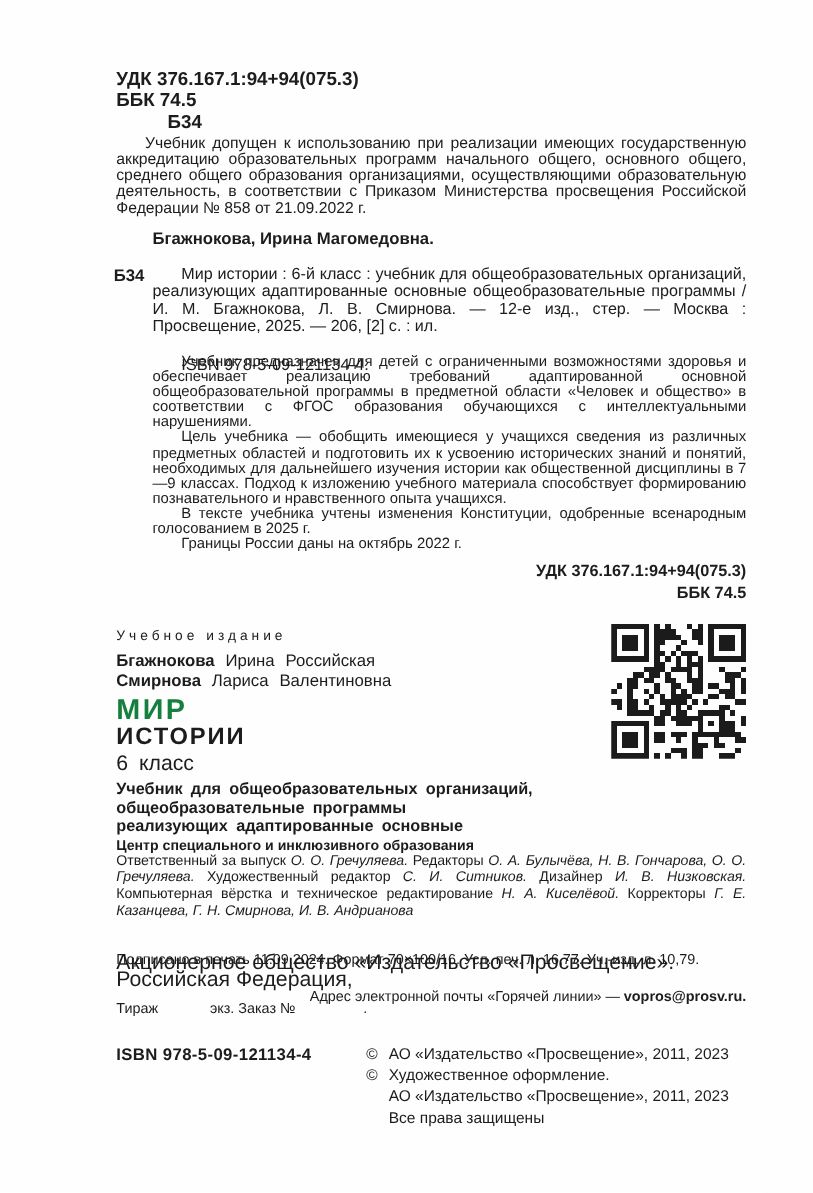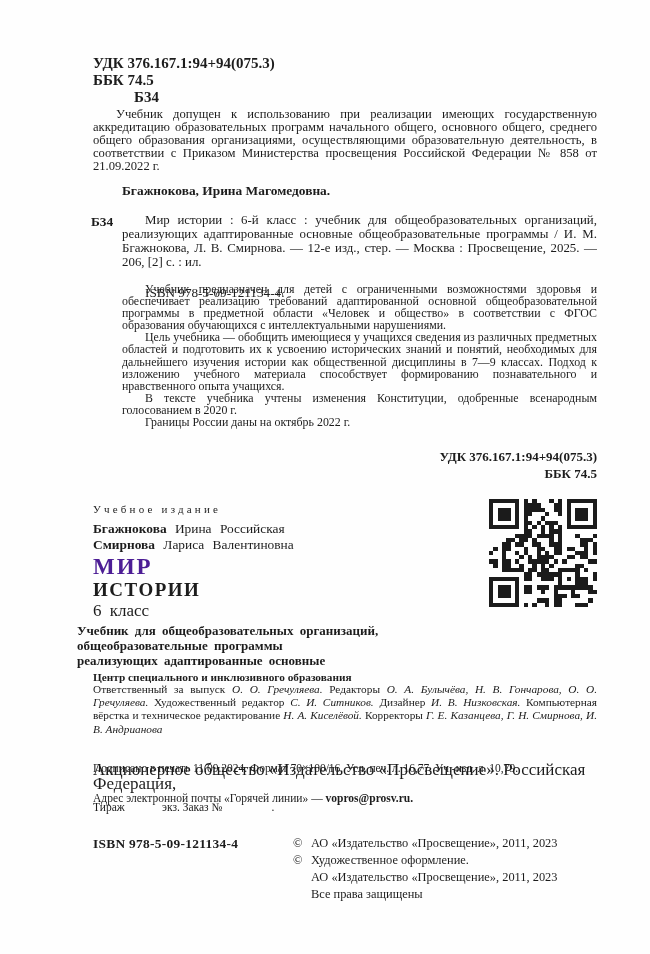--- a/index.html
+++ b/index.html
@@ -1,21 +1,21 @@
 <!DOCTYPE html>
 <html><head>
 <meta charset="utf-8">
 <style>
   html,body{margin:0;padding:0;background:#ffffff;}
   .page{
     position:relative;width:650px;height:954px;background:#fefefe;overflow:hidden;
-    font-family:Liberation Serif, serif;color:#1c1c1c;
+    font-family:Liberation Sans, sans-serif;color:#1c1c1c;
   }
   .abs{position:absolute;}
-  p{margin:0;}
+  p{margin:0;text-align:right;}
 
   
   .top-class{top:55px;left:93px;font-size:15px;font-weight:bold;line-height:17px;}
   .top-class .sign{margin-left:41px;}
 
   
   .admission{top:108px;left:93px;width:504px;font-size:12.6px;line-height:13.1px;
     text-align:justify;text-indent:23px;}
 
   
@@ -35,21 +35,21 @@
 
   
   .qr{top:499px;left:489px;}
 
   
   .edition{top:503px;left:93px;font-size:11px;letter-spacing:3.2px;text-align:center;}
   .names{top:521px;left:93px;font-size:13.4px;line-height:15.5px;word-spacing:5px;}
   .title-mir{top:554px;left:93px;font-size:23px;font-weight:bold;letter-spacing:2px;}
   .title-istorii{top:579px;left:93px;font-size:19px;font-weight:bold;letter-spacing:1.5px;}
   .title-klass{top:601px;left:93px;font-size:17px;word-spacing:4px;}
-  .subtitle{top:623px;left:77px;font-size:13px;font-weight:bold;line-height:15px;word-spacing:3px;}
+  .subtitle{top:623px;left:93px;font-size:13px;font-weight:bold;line-height:15px;word-spacing:3px;}
   .centre{top:671px;left:93px;font-size:11.3px;font-weight:bold;}
   .credits{top:683px;left:93px;width:504px;font-size:11.3px;line-height:13.2px;text-align:justify;}
   .credits i, .hotline i{font-style:italic;}
   .printinfo{top:736px;left:93px;width:504px;font-size:11.5px;line-height:13px;white-space:pre-wrap;}
   .publisher{top:763px;left:93px;width:504px;font-size:17px;line-height:13.8px;}
   .hotline{top:792px;left:93px;width:504px;font-size:11.5px;}
 
   
   .isbn-f{top:836px;left:93px;font-size:13.4px;font-weight:bold;letter-spacing:0.3px;}
   .copy{top:835px;left:293px;font-size:12.4px;line-height:17px;}
@@ -74,21 +74,21 @@
     <div class="bib-entry-wrap">
       <span class="hang">Б34</span>
       <p class="bib-entry">Мир истории : 6-й класс : учебник для общеобразовательных организаций, реализующих адаптированные основные общеобразовательные программы / И. М. Бгажнокова, Л. В. Смирнова. — 12-е изд., стер. — Москва : Просвещение, 2025. — 206, [2] с. : ил.</p>
     </div>
     <div class="bib-isbn">ISBN 978-5-09-121134-4.</div>
   </div>
 
   <div class="abs annotation">
     <p>Учебник предназначен для детей с ограниченными возможностями здоровья и обеспечивает реализацию требований адаптированной основной общеобразовательной программы в предметной области «Человек и общество» в соответствии с ФГОС образования обучающихся с интеллектуальными нарушениями.</p>
     <p>Цель учебника — обобщить имеющиеся у учащихся сведения из различных предметных областей и подготовить их к усвоению исторических знаний и понятий, необходимых для дальнейшего изучения истории как общественной дисциплины в 7—9 классах. Подход к изложению учебного материала способствует формированию познавательного и нравственного опыта учащихся.</p>
-    <p>В тексте учебника учтены изменения Конституции, одобренные всенародным голосованием в 2020 г.</p>
+    <p>В тексте учебника учтены изменения Конституции, одобренные всенародным голосованием в 2025 г.</p>
     <p>Границы России даны на октябрь 2022 г.</p>
   </div>
 
   <div class="abs class-bottom">
     <div>УДК 376.167.1:94+94(075.3)</div>
     <div>ББК 74.5</div>
   </div>
 
   <svg class="abs qr" id="qr" width="108" height="108" viewBox="0 0 25 25" style="shape-rendering:crispEdges">
       <rect x="0" y="0" width="1" height="1" fill="#1b1b1b"></rect>
@@ -403,21 +403,21 @@
       <rect x="22" y="24" width="1" height="1" fill="#1b1b1b"></rect>
     </svg>
 
   <div class="abs edition">Учебное издание</div>
 
   <div class="abs names">
     <div><b>Бгажнокова</b><span> Ирина Российская</span></div>
     <div><b>Смирнова</b><span> Лариса Валентиновна</span></div>
   </div>
 
-  <div class="abs title-mir" style="color: #4c1d95;">МИР</div>
+  <div class="abs title-mir" style="color: #15803d;">МИР</div>
   <div class="abs title-istorii">ИСТОРИИ</div>
   <div class="abs title-klass">6 класс</div>
 
   <div class="abs subtitle">
     <div>Учебник для общеобразовательных организаций,</div>
     <div>общеобразовательные программы</div>
     <div>реализующих адаптированные основные</div>
   </div>
 
   <div class="abs centre">Центр специального и инклюзивного образования</div>

